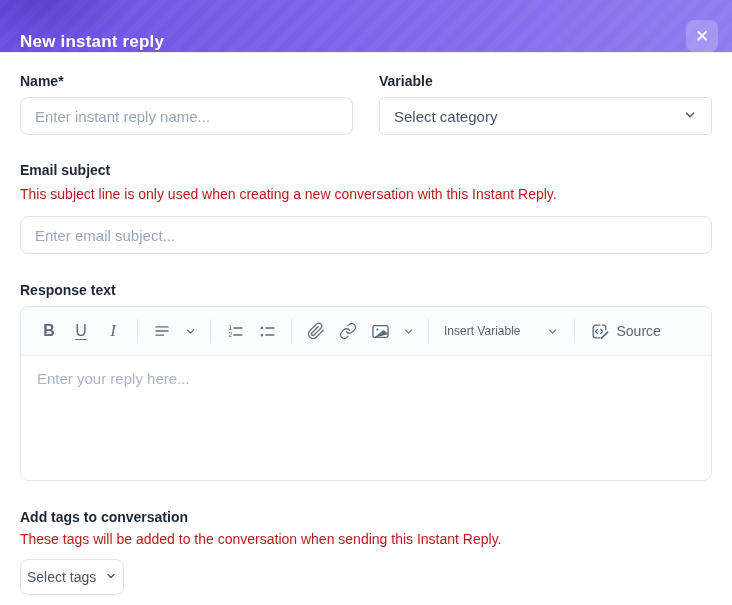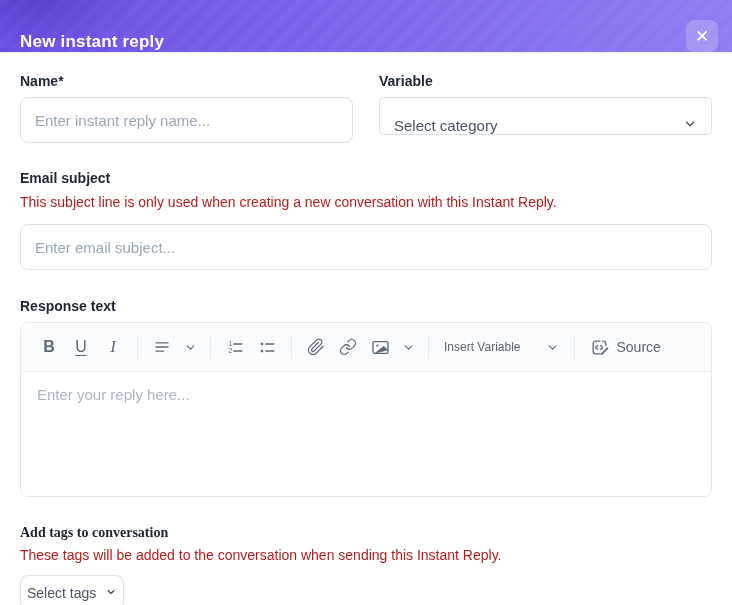--- a/index.html
+++ b/index.html
@@ -30,29 +30,29 @@
   }
 
   
   .modal-body{padding:21px 20px 0;box-sizing:border-box;}
   .field-label{font-size:14px;font-weight:bold;color:#1d2733;margin:0 0 8px;}
   .helper-text{font-size:14px;color:#b91c1c;margin:0 0 14px;}
   .row-2col{display:flex;gap:26px;margin-bottom:27px;}
   .row-2col .col{flex:1;min-width:0;}
 
   .text-input{
-    width:100%;height:46px;box-sizing:border-box;border:1px solid #dde3e9;border-radius:8px;
+    width:100%;height:38px;box-sizing:border-box;border:1px solid #dde3e9;border-radius:8px;
     padding:0 14px;font-size:15px;color:#333a44;background:#fff;outline:none;
     font-family:"Liberation Sans","DejaVu Sans",sans-serif;
   }
   .text-input::placeholder{color:#9aa7b5;opacity:1;}
 
   .select-box{
     width:100%;height:38px;box-sizing:border-box;border:1px solid #dfe3e8;border-radius:5px;
-    background:#fff;display:flex;align-items:flex-end;justify-content:space-between;
+    background:#fff;display:flex;align-items:center;justify-content:space-between;
     padding:0 14px;font-size:15px;color:#4a5563;cursor:pointer;
   }
 
   .section{margin-bottom:28px;}
   .section.email .field-label{}
 
   
   .editor{border:1px solid #e3e8ee;border-radius:8px;overflow:hidden;}
   .editor-toolbar{
     height:48px;display:flex;align-items:center;padding:0 12px;
@@ -72,21 +72,21 @@
   .tb-chevron{min-width:22px;padding:0;}
   .tb-label-btn{font-size:12px;color:#5b6672;gap:26px;padding:0 6px;}
   .tb-source{font-size:14px;color:#5b6672;gap:7px;padding:0 6px;}
 
   .editor-body{
     height:124px;padding:14px 16px;box-sizing:border-box;background:#fff;
     font-size:15px;color:#aab6c3;cursor:text;
   }
 
   
-  .section.tags .field-label{margin-bottom:6px;font-family:Liberation Serif, serif;}
+  .section.tags .field-label{margin-bottom:6px;}
   .section.tags .helper-text{margin-bottom:12px;}
   .tags-btn{
     display:inline-flex;align-items:center;gap:9px;height:36px;padding:0 6px;
     background:#fff;border:1px solid #e0e4e9;border-radius:8px;cursor:pointer;
     font-size:14px;color:#4a5563;box-shadow:0 1px 2px rgba(20,30,50,.04);
     font-family:"Liberation Sans","DejaVu Sans",sans-serif;
   }
 </style>
 </head>
 <body>

